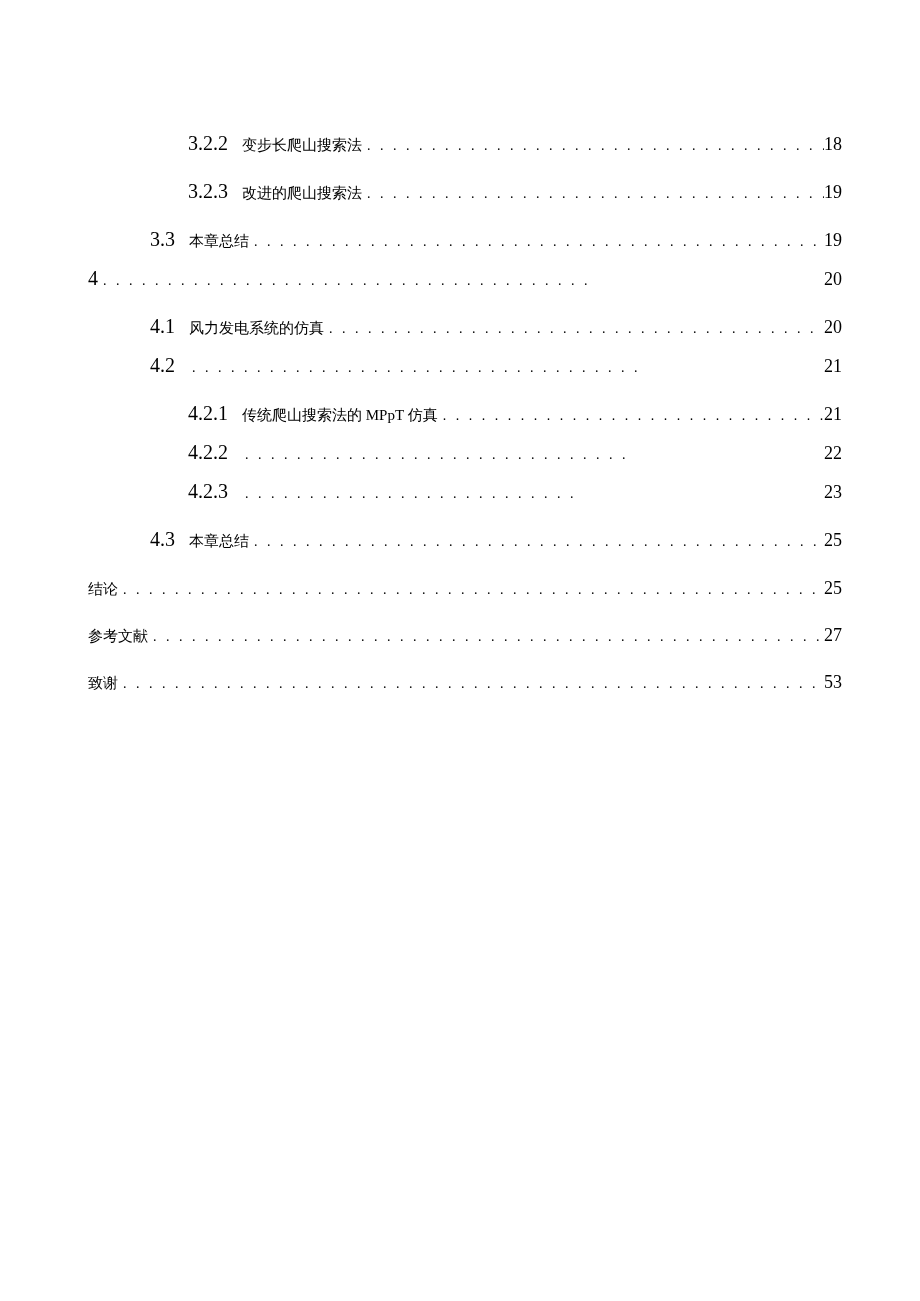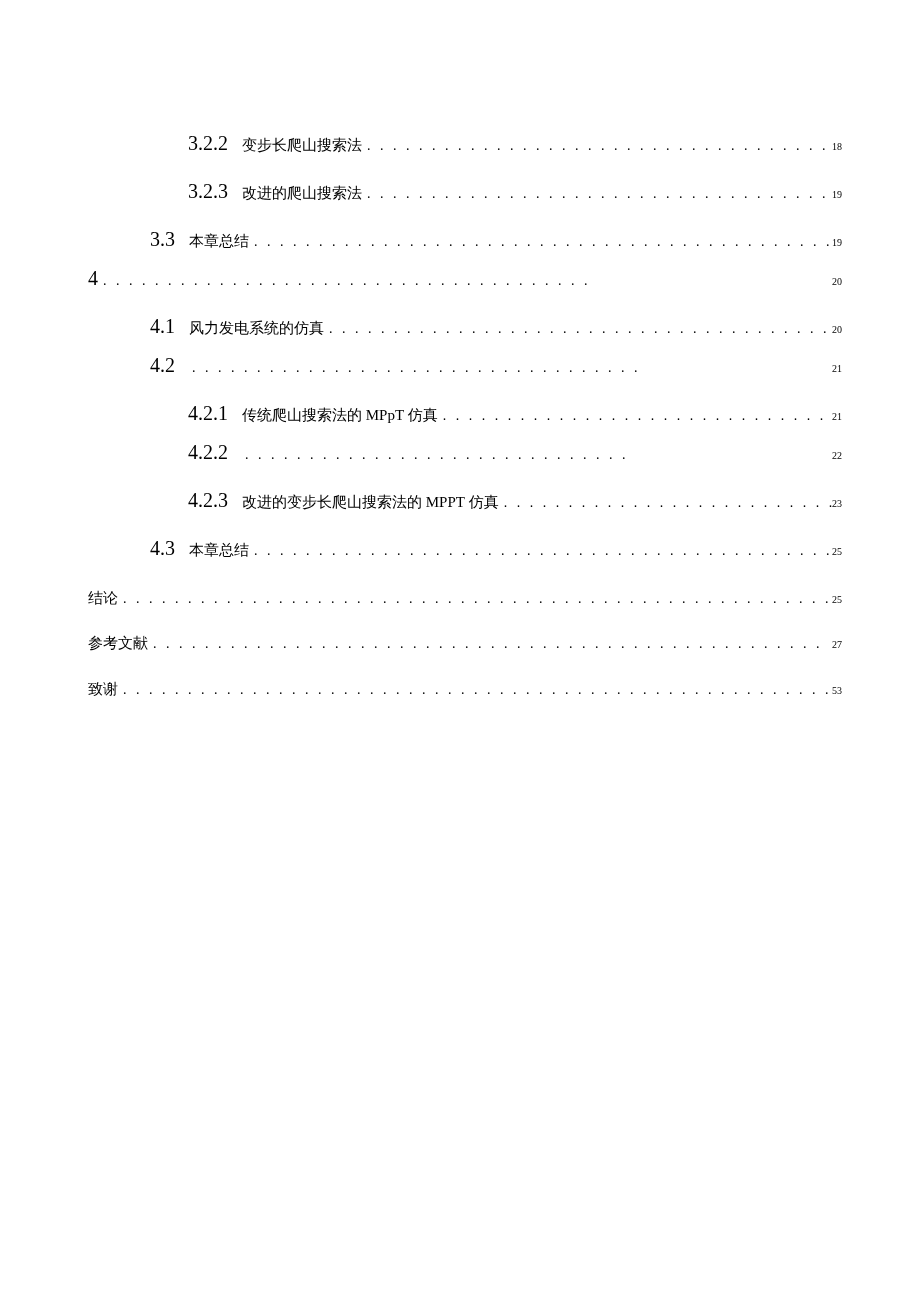--- a/index.html
+++ b/index.html
@@ -43,21 +43,21 @@
       flex: 1;
       overflow: hidden;
       letter-spacing: 3px;
       font-family: "Times New Roman", serif;
       font-size: 14px;
       padding: 0 3px;
     }
     .toc-page {
       flex-shrink: 0;
       font-family: "Times New Roman", serif;
-      font-size: 10px;
+      font-size: 18px;
       text-align: right;
     }
     .indent-0 { padding-left: 0px; }
     .indent-1 { padding-left: 62px; }
     .indent-2 { padding-left: 100px; }
     .indent-1 .toc-num { padding-right: 14px; }
     .indent-2 .toc-num { padding-right: 14px; }
     .indent-0 .toc-num { padding-right: 2px; }
   </style>
 </head>
@@ -113,21 +113,20 @@
   </div>
 
   <div class="toc-line indent-2">
     <span class="toc-num"><span class="latin">4.2.2</span></span>
     <span class="toc-dots"><span class="latin">.</span> <span class="latin">.</span> <span class="latin">.</span> <span class="latin">.</span> <span class="latin">.</span> <span class="latin">.</span> <span class="latin">.</span> <span class="latin">.</span> <span class="latin">.</span> <span class="latin">.</span> <span class="latin">.</span> <span class="latin">.</span> <span class="latin">.</span> <span class="latin">.</span> <span class="latin">.</span> <span class="latin">.</span> <span class="latin">.</span> <span class="latin">.</span> <span class="latin">.</span> <span class="latin">.</span> <span class="latin">.</span> <span class="latin">.</span> <span class="latin">.</span> <span class="latin">.</span> <span class="latin">.</span> <span class="latin">.</span> <span class="latin">.</span> <span class="latin">.</span> <span class="latin">.</span> <span class="latin">.</span>                                                                                           </span>
     <span class="toc-page"><span class="latin">22</span></span>
   </div>
 
   <div class="toc-line indent-2">
     <span class="toc-num"><span class="latin">4.2.3</span></span>
-    <span class="toc-title">改进的变步长爬山搜索法的 <span class="latin">MPPT</span> 仿真</span>
     <span class="toc-dots"><span class="latin">.</span> <span class="latin">.</span> <span class="latin">.</span> <span class="latin">.</span> <span class="latin">.</span> <span class="latin">.</span> <span class="latin">.</span> <span class="latin">.</span> <span class="latin">.</span> <span class="latin">.</span> <span class="latin">.</span> <span class="latin">.</span> <span class="latin">.</span> <span class="latin">.</span> <span class="latin">.</span> <span class="latin">.</span> <span class="latin">.</span> <span class="latin">.</span> <span class="latin">.</span> <span class="latin">.</span> <span class="latin">.</span> <span class="latin">.</span> <span class="latin">.</span> <span class="latin">.</span> <span class="latin">.</span> <span class="latin">.</span>                                                                                               </span>
     <span class="toc-page"><span class="latin">23</span></span>
   </div>
 
   <div class="toc-line indent-1">
     <span class="toc-num"><span class="latin">4.3</span></span>
     <span class="toc-title">本章总结</span>
     <span class="toc-dots"><span class="latin">.</span> <span class="latin">.</span> <span class="latin">.</span> <span class="latin">.</span> <span class="latin">.</span> <span class="latin">.</span> <span class="latin">.</span> <span class="latin">.</span> <span class="latin">.</span> <span class="latin">.</span> <span class="latin">.</span> <span class="latin">.</span> <span class="latin">.</span> <span class="latin">.</span> <span class="latin">.</span> <span class="latin">.</span> <span class="latin">.</span> <span class="latin">.</span> <span class="latin">.</span> <span class="latin">.</span> <span class="latin">.</span> <span class="latin">.</span> <span class="latin">.</span> <span class="latin">.</span> <span class="latin">.</span> <span class="latin">.</span> <span class="latin">.</span> <span class="latin">.</span> <span class="latin">.</span> <span class="latin">.</span> <span class="latin">.</span> <span class="latin">.</span> <span class="latin">.</span> <span class="latin">.</span> <span class="latin">.</span> <span class="latin">.</span> <span class="latin">.</span> <span class="latin">.</span> <span class="latin">.</span> <span class="latin">.</span> <span class="latin">.</span> <span class="latin">.</span> <span class="latin">.</span> <span class="latin">.</span> <span class="latin">.</span>                                                                            </span>
     <span class="toc-page"><span class="latin">25</span></span>
   </div>

